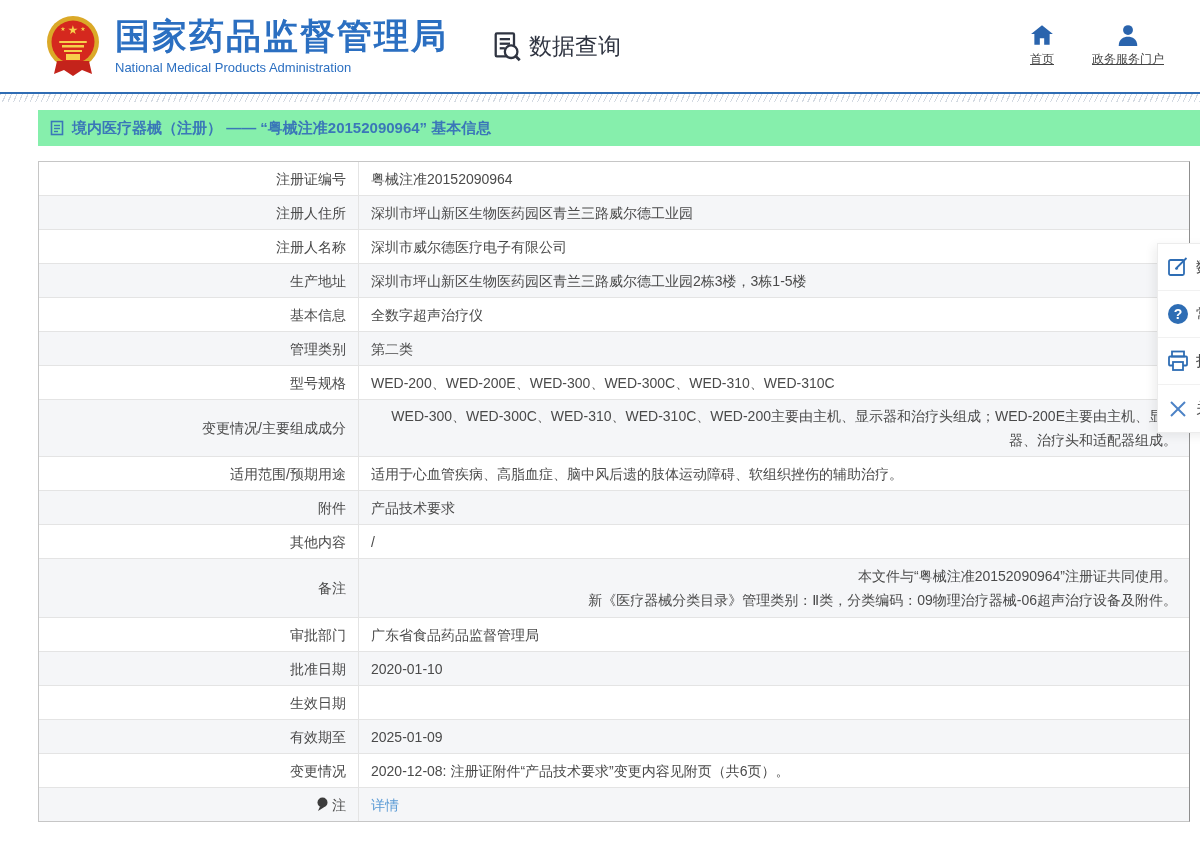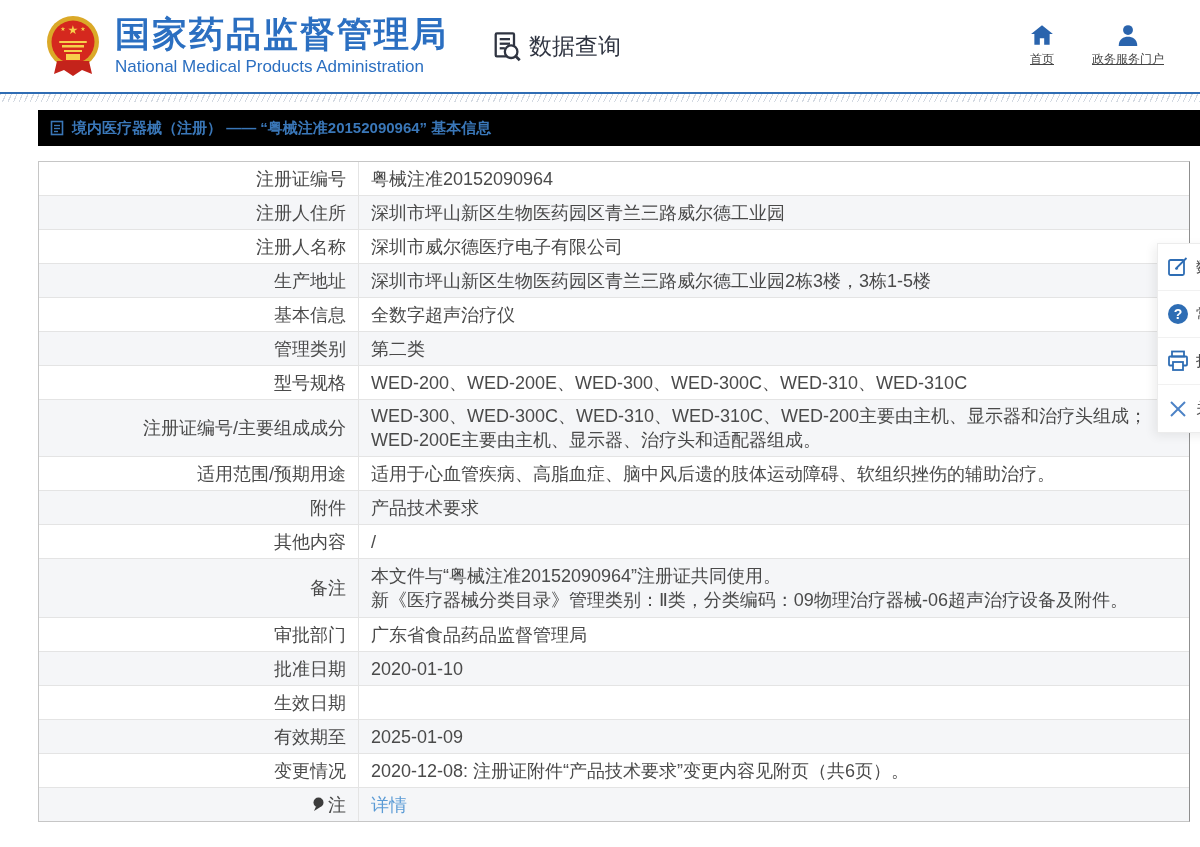--- a/index.html
+++ b/index.html
@@ -6,42 +6,42 @@
   html,body { margin:0; padding:0; }
   body {
     width:1200px; height:847px; overflow:hidden; background:#fff; position:relative;
     font-family:"Liberation Sans","DejaVu Sans",sans-serif; color:#4a4a4a;
   }
   
   .header { height:92px; display:flex; align-items:center; padding-left:45px; }
   .logo { width:56px; height:64px; flex:0 0 auto; margin-top:2px; }
   .org { margin-left:14px; }
   .org-cn { font-size:35px; font-weight:bold; color:#2b6fc1; letter-spacing:2px; line-height:1.1; }
-  .org-en { font-size:17px; color:#2b6fc1; margin-top:4px; }
+  .org-en { font-size:13px; color:#2b6fc1; margin-top:4px; }
   .dq { display:flex; align-items:flex-end; margin-left:42px; gap:7px; cursor:pointer; }
   .dq-text { font-size:23px; color:#2f3441; }
   .nav { margin-left:auto; display:flex; gap:38px; padding-right:36px; }
   .nav-item { display:flex; flex-direction:column; align-items:center; gap:5px; cursor:pointer; }
   .nav-label { font-size:12px; color:#454545; white-space:nowrap;text-decoration:underline; }
   
   .blue-line { border-top:2px solid #2f6db4; }
   .hatch { height:8px;
     background:repeating-linear-gradient(115deg,#d4dae2 0,#d4dae2 1px,transparent 1px,transparent 5px); }
   
   .content { margin:8px 0 0 38px; }
-  .titlebar { background:#000000; width:1162px; height:36px; display:flex; align-items:center;
+  .titlebar { background:#86efac; width:1162px; height:36px; display:flex; align-items:center;
     padding-left:12px; gap:8px; }
   .titlebar-text { font-size:15px; font-weight:bold; color:#3a77b8; }
   .table { margin-top:15px; width:1152px; border:1px solid #c6c6c6; border-right-color:#8f8f8f; background:#fff; }
   .row { display:flex; border-bottom:1px solid #e4e4e4; background:#fff; }
   .row:last-child { border-bottom:none; }
   .row:nth-child(even) { background:#f5f6f8; }
-  .cell { padding:4px 12px; font-size:18px; line-height:24px; color:#4a4a4a; display:flex; align-items:center; min-height:33px; }
+  .cell { padding:4px 12px; font-size:14px; line-height:24px; color:#4a4a4a; display:flex; align-items:center; min-height:33px; }
   .label { width:320px; justify-content:flex-end; text-align:right; border-right:1px solid #e4e4e4; flex:0 0 auto; gap:4px; }
-  .value { flex:1; text-align:left; }
+  .value { flex:1; text-align:right; }
   .multiline { white-space:pre-line; display:block; padding-top:5px; padding-bottom:5px; }
   a.detail { color:#5b9bd5; text-decoration:none; cursor:pointer; }
   
   .toolbar { position:absolute; left:1157px; top:243px; width:110px; background:#fff;
     border:1px solid #ececec; box-shadow:-3px 3px 10px rgba(0,0,0,.07); }
   .tool-item { height:47px; display:flex; align-items:center; gap:6px; padding-left:8px;
     border-bottom:1px solid #f1f1f1; cursor:pointer; overflow:hidden; }
   .tool-item:last-child { border-bottom:none; }
   .tool-label { font-size:15px; color:#4a4a4a; white-space:nowrap; }
   svg { display:block; }
@@ -133,21 +133,21 @@
     </div>
     <div class="row">
       <div class="cell label">管理类别</div>
       <div class="cell value">第二类</div>
     </div>
     <div class="row">
       <div class="cell label">型号规格</div>
       <div class="cell value">WED-200、WED-200E、WED-300、WED-300C、WED-310、WED-310C</div>
     </div>
     <div class="row">
-      <div class="cell label">注册证编号/主要组成成分</div>
+      <div class="cell label">变更情况/主要组成成分</div>
       <div class="cell value">WED-300、WED-300C、WED-310、WED-310C、WED-200主要由主机、显示器和治疗头组成；WED-200E主要由主机、显示器、治疗头和适配器组成。</div>
     </div>
     <div class="row">
       <div class="cell label">适用范围/预期用途</div>
       <div class="cell value">适用于心血管疾病、高脂血症、脑中风后遗的肢体运动障碍、软组织挫伤的辅助治疗。</div>
     </div>
     <div class="row">
       <div class="cell label">附件</div>
       <div class="cell value">产品技术要求</div>
     </div>

